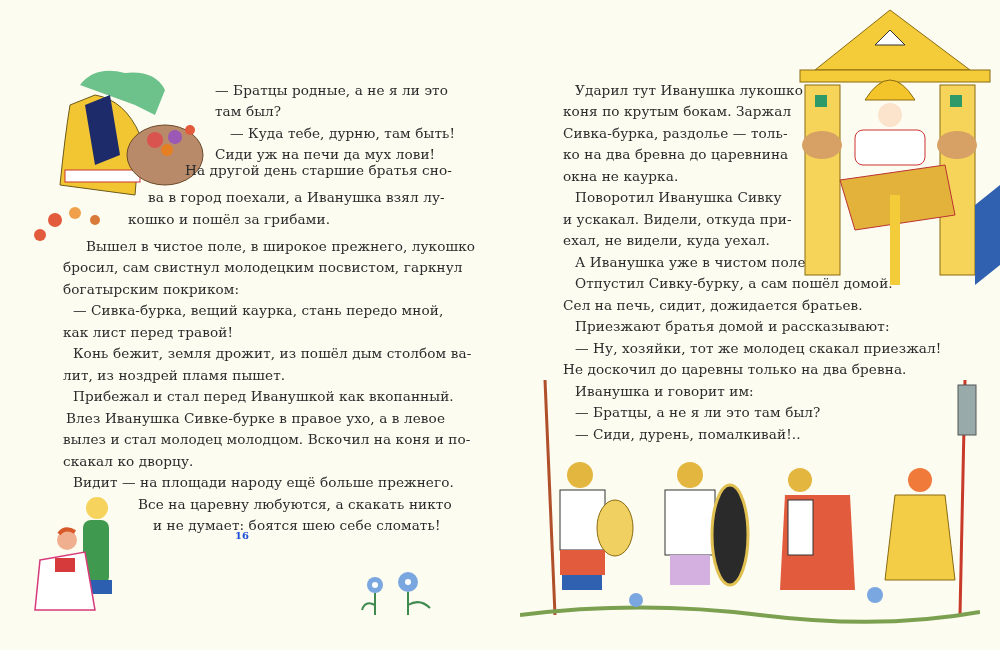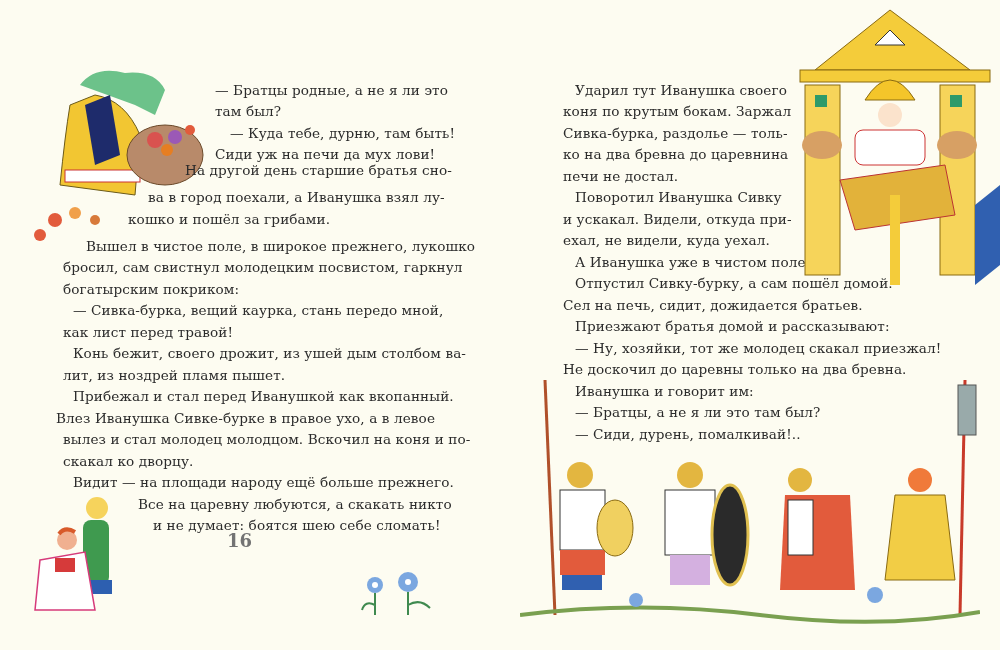--- a/index.html
+++ b/index.html
@@ -3,21 +3,21 @@
 <meta charset="utf-8">
 <style>
   html, body { margin:0; padding:0; }
   body { width:1000px; height:650px; background:#fdfcf1; position:relative; overflow:hidden;
          font-family:"DejaVu Serif","Liberation Serif",serif; color:#2b2b2b; }
   .spread { position:absolute; inset:0;text-align:right; }
   .page { position:absolute; top:0; height:650px; }
   .page.left { left:0; width:500px; }
   .page.right { left:500px; width:500px; }
   .line { position:absolute; font-size:13.6px; line-height:20px; white-space:nowrap; letter-spacing:0.1px; }
-  .pnum { position:absolute; left:227px; top:530px; font-weight:bold; color:#737373; font-size:18px; }
+  .pnum { position:absolute; left:235px; top:530px; font-weight:bold; color:#1d4ed8; font-size:10px; }
   .art { position:absolute; }
 </style>
 </head>
 <body>
 
 <div class="spread">
 
   <div class="page left">
 
     <svg class="art" style="left:25px;top:45px" width="190" height="200">
@@ -42,24 +42,24 @@
       <div class="line" style="left:230px;top:123px">— Куда тебе, дурню, там быть!</div>
       <div class="line" style="left:215px;top:144px">Сиди уж на печи да мух лови!</div>
       <div class="line" style="left:185px;top:160px">На другой день старшие братья сно-</div>
       <div class="line" style="left:148px;top:187px">ва в город поехали, а Иванушка взял лу-</div>
       <div class="line" style="left:128px;top:209px">кошко и пошёл за грибами.</div>
       <div class="line" style="left:86px;top:236px">Вышел в чистое поле, в широкое прежнего, лукошко</div>
       <div class="line" style="left:63px;top:257px">бросил, сам свистнул молодецким посвистом, гаркнул</div>
       <div class="line" style="left:63px;top:279px">богатырским покриком:</div>
       <div class="line" style="left:73px;top:300px">— Сивка-бурка, вещий каурка, стань передо мной,</div>
       <div class="line" style="left:63px;top:322px">как лист перед травой!</div>
-      <div class="line" style="left:73px;top:343px">Конь бежит, своего дрожит, из ушей дым столбом ва-</div>
+      <div class="line" style="left:73px;top:343px">Конь бежит, земля дрожит, из пошёл дым столбом ва-</div>
       <div class="line" style="left:63px;top:365px">лит, из ноздрей пламя пышет.</div>
       <div class="line" style="left:73px;top:386px">Прибежал и стал перед Иванушкой как вкопанный.</div>
-      <div class="line" style="left:56px;top:408px">Влез Иванушка Сивке-бурке в правое ухо, а в левое</div>
+      <div class="line" style="left:66px;top:408px">Влез Иванушка Сивке-бурке в правое ухо, а в левое</div>
       <div class="line" style="left:63px;top:429px">вылез и стал молодец молодцом. Вскочил на коня и по-</div>
       <div class="line" style="left:63px;top:451px">скакал ко дворцу.</div>
       <div class="line" style="left:73px;top:472px">Видит — на площади народу ещё больше прежнего.</div>
       <div class="line" style="left:138px;top:494px">Все на царевну любуются, а скакать никто</div>
       <div class="line" style="left:153px;top:515px">и не думает: боятся шею себе сломать!</div>
     </div>
 
     <div class="pnum">16</div>
 
     <svg class="art" style="left:25px;top:490px" width="100" height="130">
@@ -76,25 +76,25 @@
       <circle cx="15" cy="15" r="8" fill="#7ba7e0"></circle>
         <circle cx="15" cy="15" r="3" fill="#fff"></circle>
       <circle cx="48" cy="12" r="10" fill="#7ba7e0"></circle>
         <circle cx="48" cy="12" r="3" fill="#fff"></circle>
       <path d="M15 23 L15 45 M48 22 L48 45 M15 35 Q5 30 2 40 M48 35 Q60 28 70 38" stroke="#3f8a4f" stroke-width="2" fill="none"></path>
     </svg>
   </div>
 
   <div class="page right">
     <div>
-      <div class="line" style="left:75px;top:80px">Ударил тут Иванушка своего</div>
+      <div class="line" style="left:75px;top:80px">Ударил тут Иванушка лукошко</div>
       <div class="line" style="left:63px;top:101px">коня по крутым бокам. Заржал</div>
       <div class="line" style="left:63px;top:123px">Сивка-бурка, раздолье — толь-</div>
       <div class="line" style="left:63px;top:144px">ко на два бревна до царевнина</div>
-      <div class="line" style="left:63px;top:166px">печи не достал.</div>
+      <div class="line" style="left:63px;top:166px">окна не каурка.</div>
       <div class="line" style="left:75px;top:187px">Поворотил Иванушка Сивку</div>
       <div class="line" style="left:63px;top:209px">и ускакал. Видели, откуда при-</div>
       <div class="line" style="left:63px;top:230px">ехал, не видели, куда уехал.</div>
       <div class="line" style="left:75px;top:252px">А Иванушка уже в чистом поле.</div>
       <div class="line" style="left:75px;top:273px">Отпустил Сивку-бурку, а сам пошёл домой.</div>
       <div class="line" style="left:63px;top:295px">Сел на печь, сидит, дожидается братьев.</div>
       <div class="line" style="left:75px;top:316px">Приезжают братья домой и рассказывают:</div>
       <div class="line" style="left:75px;top:338px">— Ну, хозяйки, тот же молодец скакал приезжал!</div>
       <div class="line" style="left:63px;top:359px">Не доскочил до царевны только на два бревна.</div>
       <div class="line" style="left:75px;top:381px">Иванушка и говорит им:</div>

